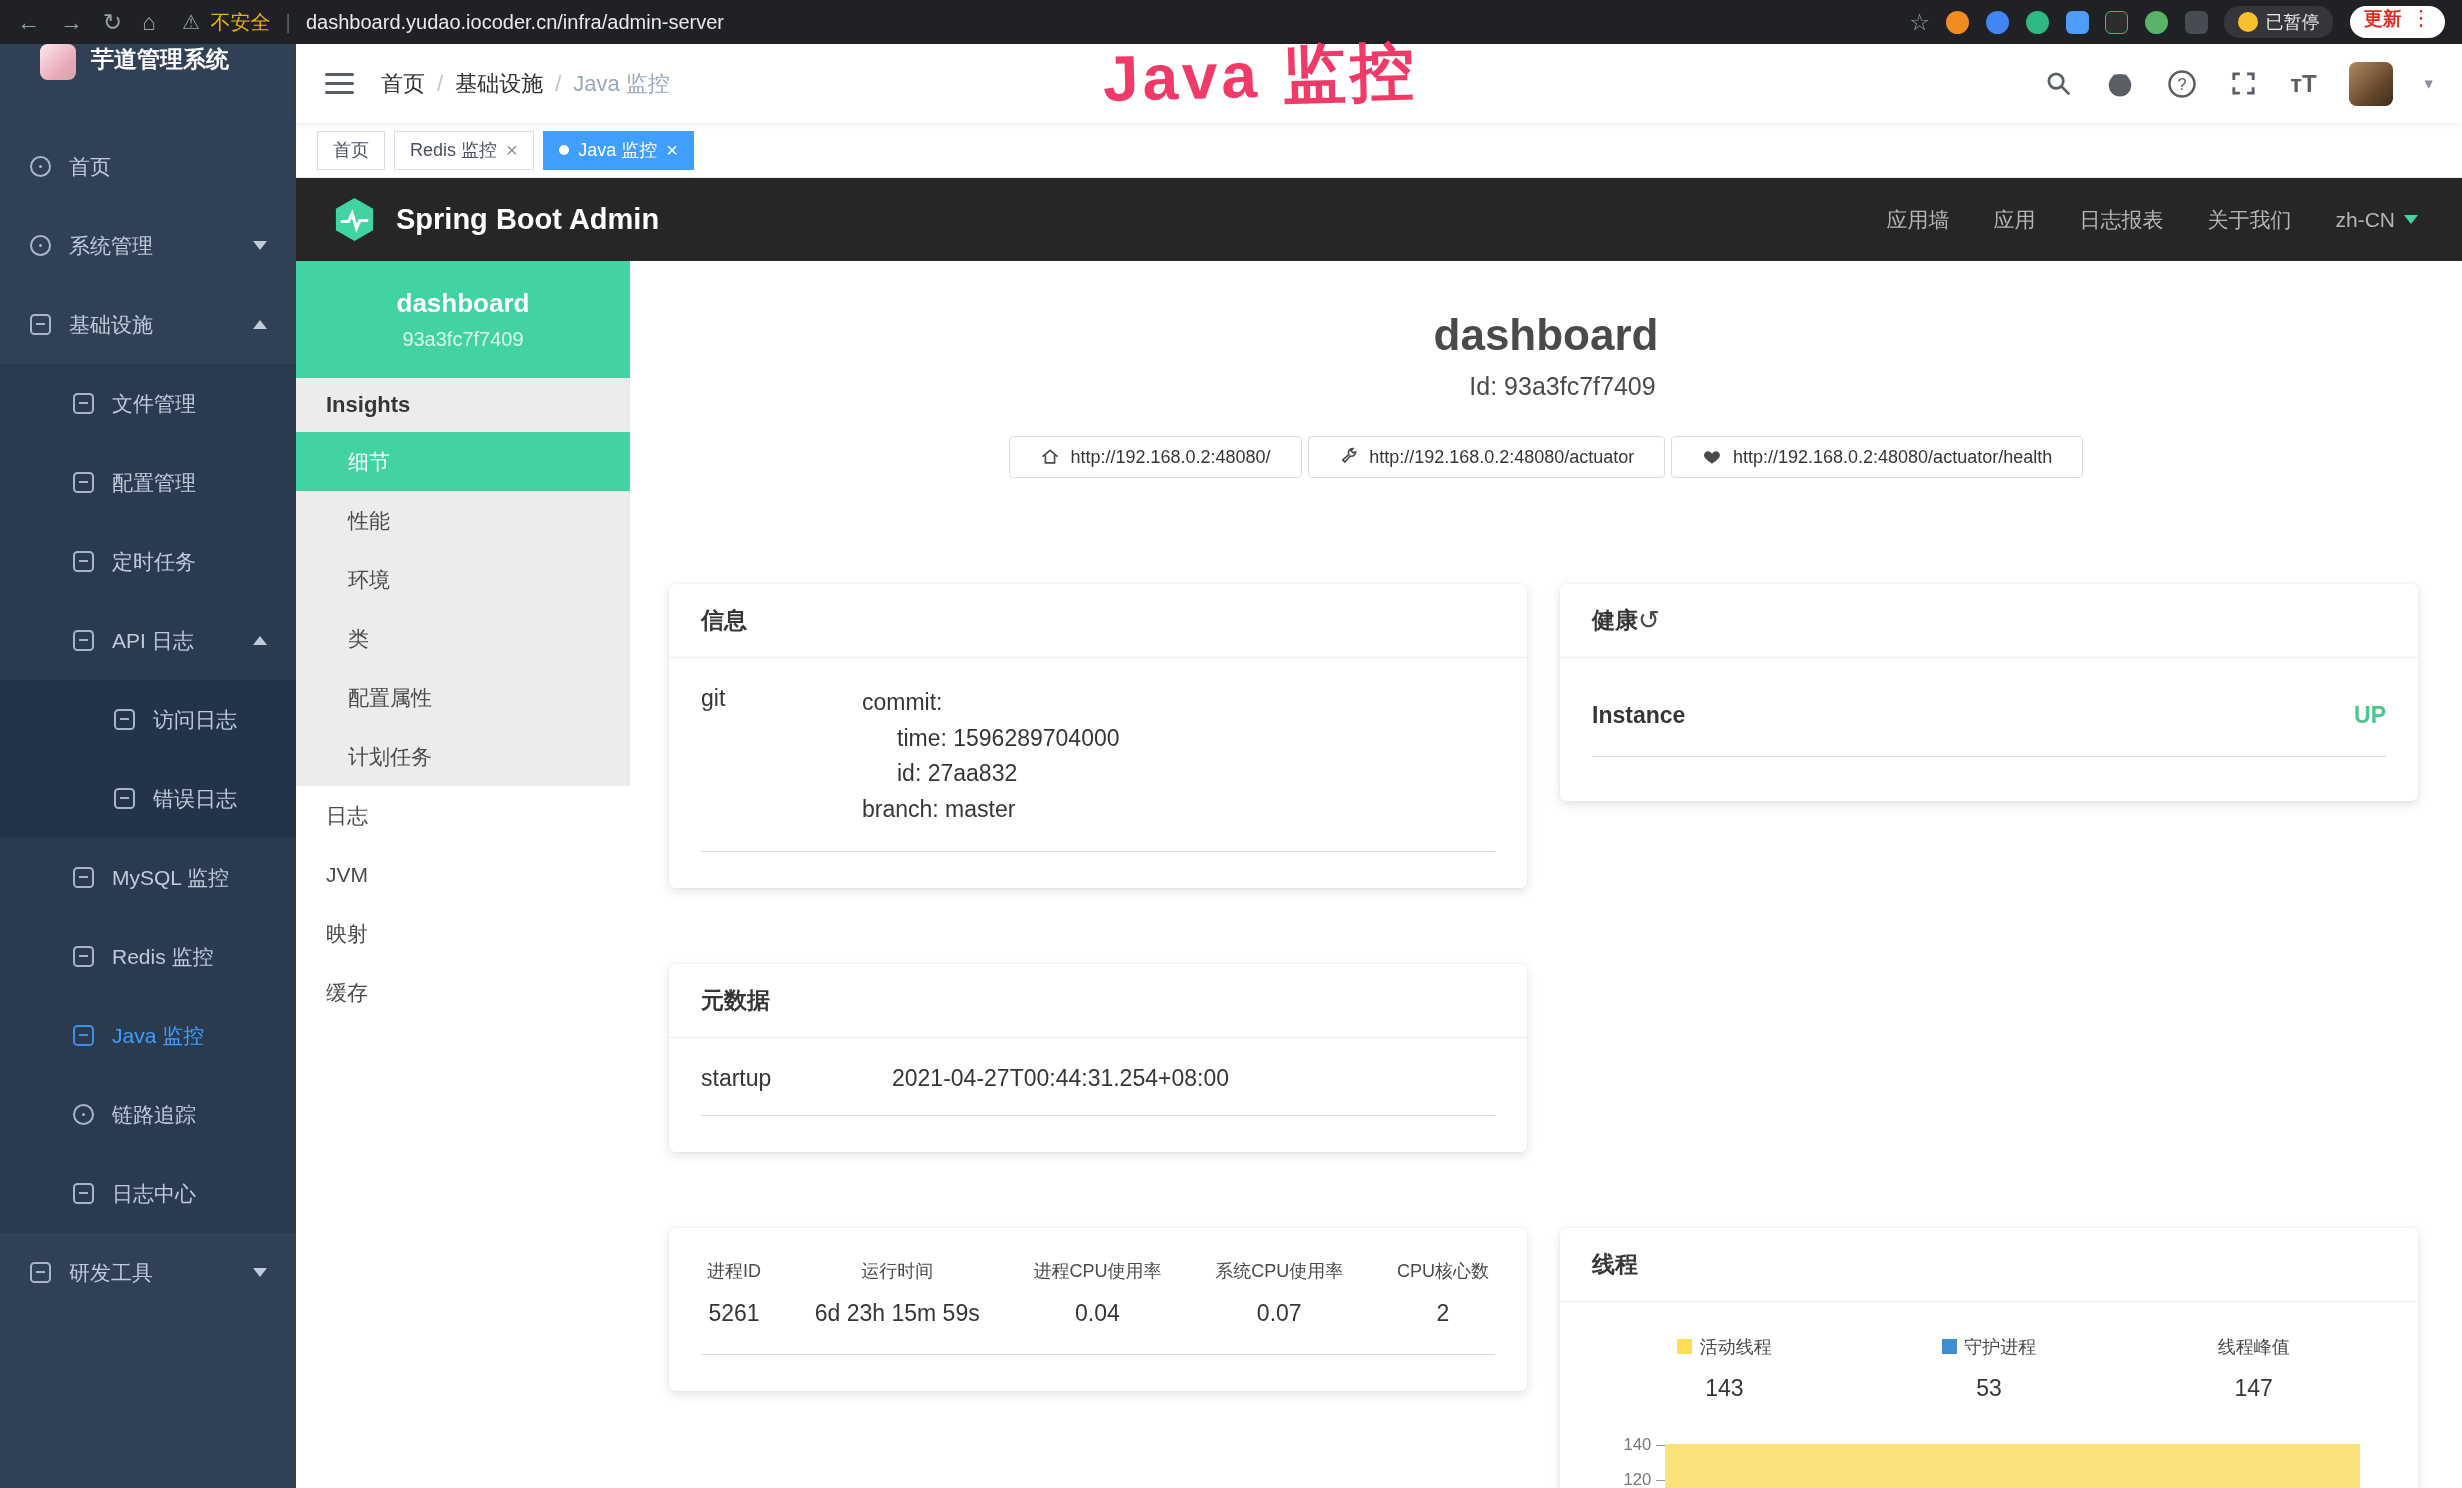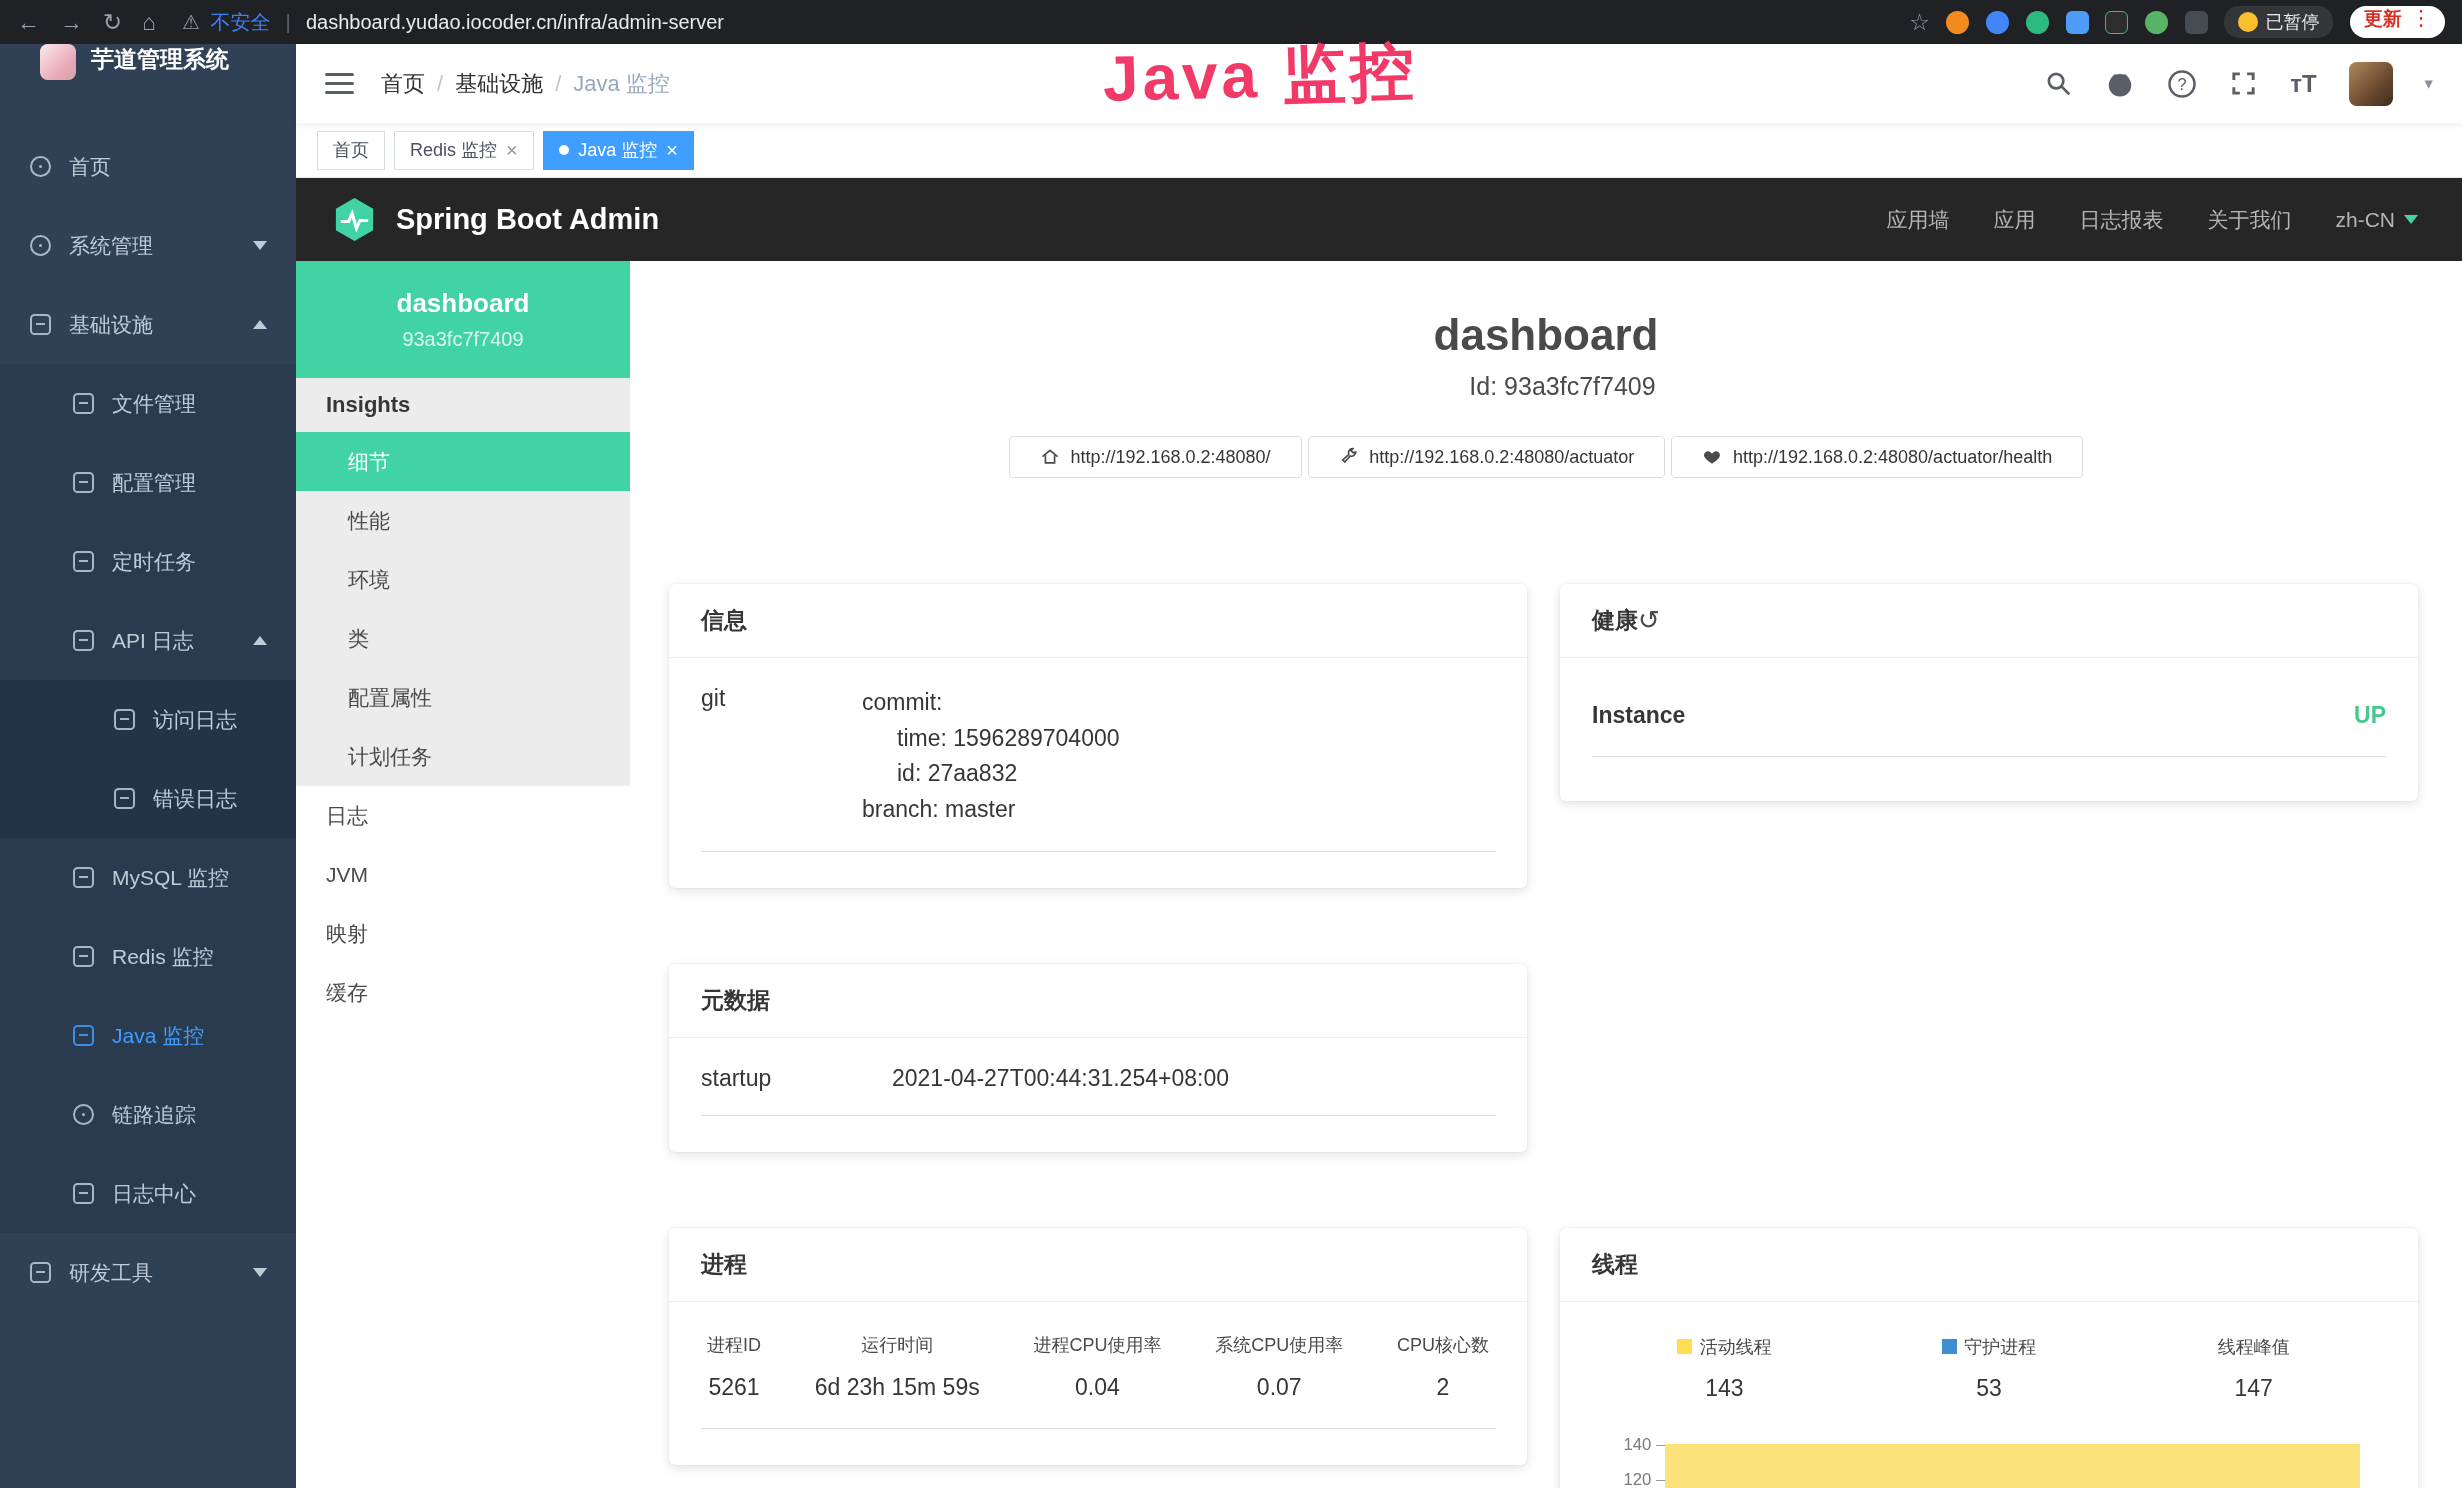--- a/index.html
+++ b/index.html
@@ -8,21 +8,21 @@
     font-family: "Liberation Sans", "DejaVu Sans", sans-serif;
     background: #fff; position: relative;
   }
 
   
   .browser-bar { height: 44px; background: #202124; display: flex; align-items: center;
     padding: 0 16.7px; gap: 20px; color: #9aa0a6; font-size: 21px; }
   .bicon { font-size: 23px; color: #9aa0a6; }
   .urlbox { display: flex; align-items: center; gap: 10.6px; font-size: 20px; margin-left: 6px; }
   .warn-icon { color: #9aa0a6; font-size: 20px; }
-  .warn-label { color: #3b82f6; }
+  .warn-label { color: #eab308; }
   .url-sep { color: #5f6368; margin: 0 4.6px; }
   .url { color: #e8eaed; }
   .b-right { margin-left: auto; display: flex; align-items: center; gap: 16.7px; }
   .star { font-size: 23px; color: #9aa0a6; }
   .ext { width: 23px; height: 23px; border-radius: 6px; }
   .ext.c { border-radius: 50%; }
   .paused { background: #35363a; border-radius: 15px; height: 32px; display: flex;
     align-items: center; gap: 7.6px; padding: 0 13.7px; color: #e8eaed; font-size: 18px; }
   .smiley { width: 20px; height: 20px; border-radius: 50%; background: #fbc02d; }
   .update { background: #fff; border-radius: 16.7px; height: 32px; display: flex;
@@ -432,23 +432,20 @@
                 <div class="kv">
                   <span class="k2">startup</span>
                   <span>2021-04-27T00:44:31.254+08:00</span>
                 </div>
               </div>
             </div>
 
             <div></div>
 
             <div class="card">
-              <div class="chead">
-                <span>进程</span>
-              </div>
               <div class="cbody">
                 <div class="metrics">
                   <div class="metric">
                     <div class="ml">进程ID</div>
                     <div class="mv">5261</div>
                   </div>
                   <div class="metric">
                     <div class="ml">运行时间</div>
                     <div class="mv">6d 23h 15m 59s</div>
                   </div>

